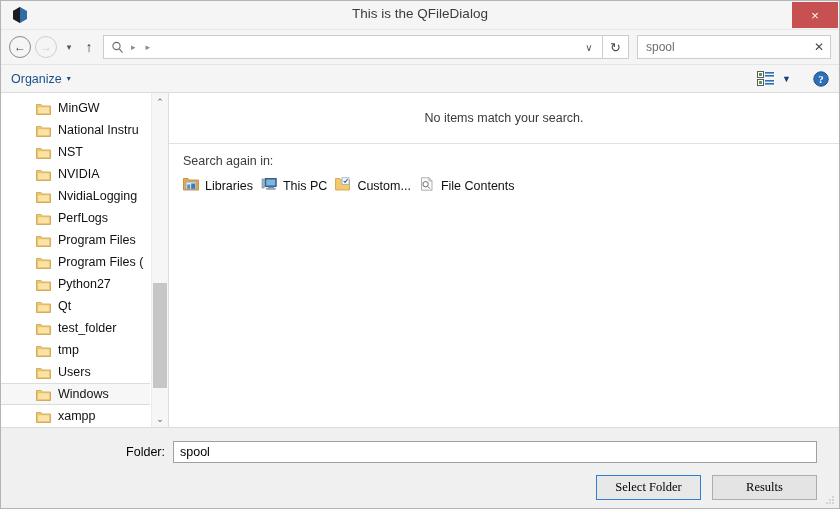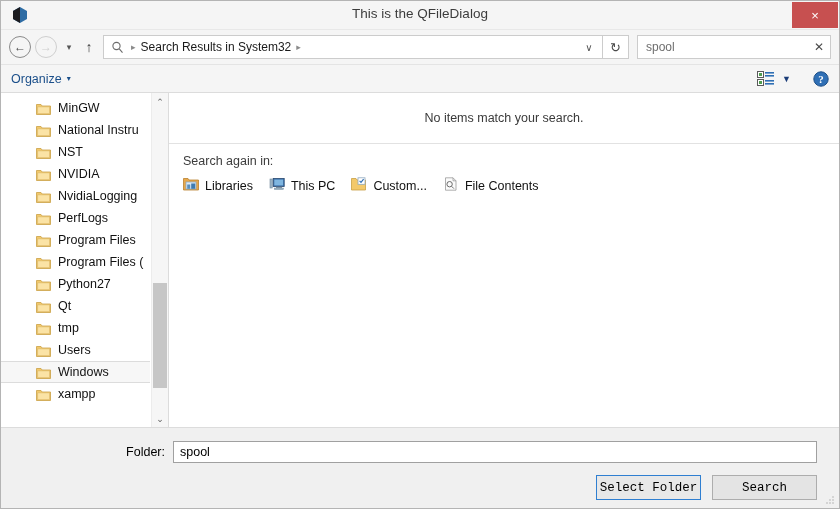--- a/index.html
+++ b/index.html
@@ -303,21 +303,21 @@
   }
   .again-label {
     color: #3c3c3c;
     font-size: 12.5px;
     padding: 10px 8px 0 14px;
   }
   .again-row {
     display: flex;
     align-items: center;
     padding: 9px 0 0 14px;
-    gap: 16px;
+    gap: 8px;
   }
   .again-item {
     display: flex;
     align-items: center;
     gap: 6px;
     cursor: pointer;
     font-size: 12.5px;
     color: #111111;
   }
 
@@ -366,21 +366,21 @@
     display: flex;
     justify-content: flex-end;
     gap: 11px;
     padding: 12px 22px 0 0;
   }
   .btn {
     width: 105px;
     height: 25px;
     background: #e4e4e4;
     border: 1px solid #adadad;
-    font-family: Liberation Mono, monospace;
+    font-family: Liberation Serif, serif;
     font-size: 12.5px;
     color: #000;
     cursor: pointer;
     box-sizing: border-box;
     display: flex;
     align-items: center;
     justify-content: center;
   }
   .btn.default {
     border: 1px solid #2f7fd1;
@@ -418,21 +418,20 @@
     <div class="nav-up">↑</div>
 
     <div class="addressbar">
       <span class="addr-search-icon">
         <svg width="13" height="13" viewBox="0 0 13 13">
           <circle cx="5.5" cy="5" r="3.6" fill="none" stroke="#6b6b6b" stroke-width="1.1"></circle>
           <line x1="8.3" y1="7.8" x2="11.5" y2="11.6" stroke="#6b6b6b" stroke-width="1.1"></line>
         </svg>
       </span>
       <span class="addr-sep">▸</span>
-      <span class="addr-crumb">Search Results in System32</span>
       <span class="addr-sep">▸</span>
       <span class="addr-spacer"></span>
       <span class="addr-drop">∨</span>
     </div>
     <div class="nav-refresh">↻</div>
 
     <div class="searchbox">
       <input type="text" value="spool" style="">
       <span class="search-clear">✕</span>
     </div>
@@ -564,20 +563,29 @@
           <span class="ficon">
               <svg width="15" height="13" viewBox="0 0 15 13">
                 <path d="M0.5 2.5 L5 2.5 L6.2 4 L14.5 4 L14.5 12.5 L0.5 12.5 Z" fill="#f3c96b" stroke="#c9a045" stroke-width="0.8"></path>
                 <path d="M1.6 4.8 L13.6 4.8 L13.6 11.7 L1.6 11.7 Z" fill="#fbe3a5" stroke="#d9b463" stroke-width="0.6"></path>
               </svg>
             </span>
           <span>Qt</span>
         </div>
 
 
+        <div class="tree-row">
+          <span class="ficon">
+              <svg width="15" height="13" viewBox="0 0 15 13">
+                <path d="M0.5 2.5 L5 2.5 L6.2 4 L14.5 4 L14.5 12.5 L0.5 12.5 Z" fill="#f3c96b" stroke="#c9a045" stroke-width="0.8"></path>
+                <path d="M1.6 4.8 L13.6 4.8 L13.6 11.7 L1.6 11.7 Z" fill="#fbe3a5" stroke="#d9b463" stroke-width="0.6"></path>
+              </svg>
+            </span>
+          <span>test_folder</span>
+        </div>
 
         <div class="tree-row">
           <span class="ficon">
               <svg width="15" height="13" viewBox="0 0 15 13">
                 <path d="M0.5 2.5 L5 2.5 L6.2 4 L14.5 4 L14.5 12.5 L0.5 12.5 Z" fill="#f3c96b" stroke="#c9a045" stroke-width="0.8"></path>
                 <path d="M1.6 4.8 L13.6 4.8 L13.6 11.7 L1.6 11.7 Z" fill="#fbe3a5" stroke="#d9b463" stroke-width="0.6"></path>
               </svg>
             </span>
           <span>tmp</span>
         </div>
@@ -680,21 +688,21 @@
 
   <div class="footer">
     <div class="folder-row">
       <div class="folder-label">Folder:</div>
       <div class="folder-input">
         <input type="text" value="spool" style="">
       </div>
     </div>
     <div class="btn-row">
       <div class="btn default">Select Folder</div>
-      <div class="btn">Search</div>
+      <div class="btn">Results</div>
     </div>
     <div class="grip">
       <svg width="10" height="10" viewBox="0 0 10 10">
         <circle cx="8" cy="2" r="0.8" fill="#b0b0b0"></circle>
         <circle cx="5" cy="5" r="0.8" fill="#b0b0b0"></circle>
         <circle cx="8" cy="5" r="0.8" fill="#b0b0b0"></circle>
         <circle cx="2" cy="8" r="0.8" fill="#b0b0b0"></circle>
         <circle cx="5" cy="8" r="0.8" fill="#b0b0b0"></circle>
         <circle cx="8" cy="8" r="0.8" fill="#b0b0b0"></circle>
       </svg>

